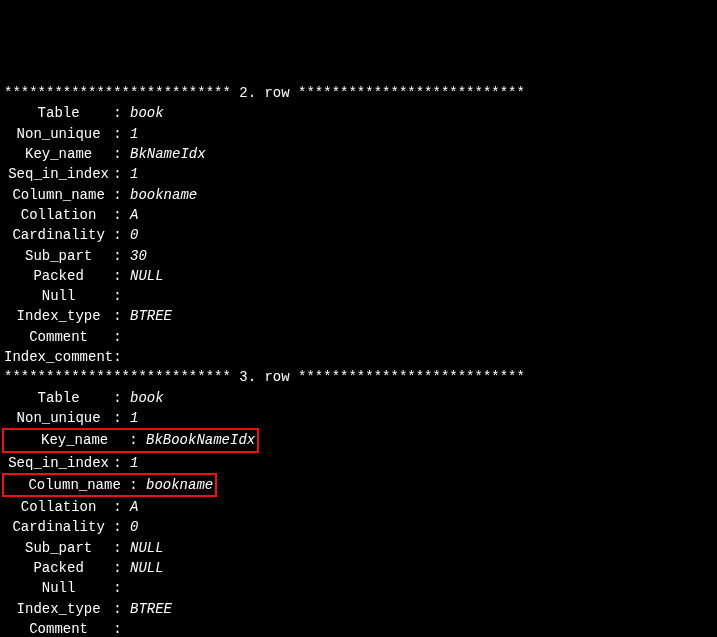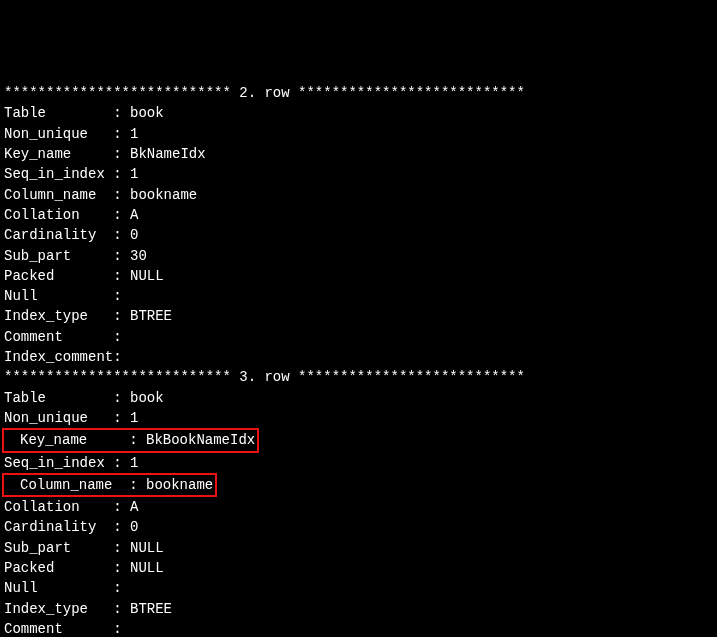--- a/index.html
+++ b/index.html
@@ -9,23 +9,23 @@
     font-family: "Courier New", Consolas, monospace;
     font-size: 14px;
     line-height: 1.45;
     width: 717px;
     height: 637px;
     overflow: hidden;
     padding: 2px 0 0 4px;
     white-space: pre;
   }
   .line { display: block; }
-  .label { display: inline-block; width: 13ch; text-align: left; }
+  .label { display: inline-block; width: 13ch; text-align: center; }
   .sep   { display: inline-block; width: 2ch; text-align: center; }
-  .value { display: inline-block; }
+  .value { display: inline-block; font-style: italic; }
   .stars { letter-spacing: 0; }
   .box-red {
     border: 2px solid #e11;
     display: inline-block;
     padding: 0 2px 0 16px;
     margin-left: -2px;
   }
 </style>
 </head>
 <body>

